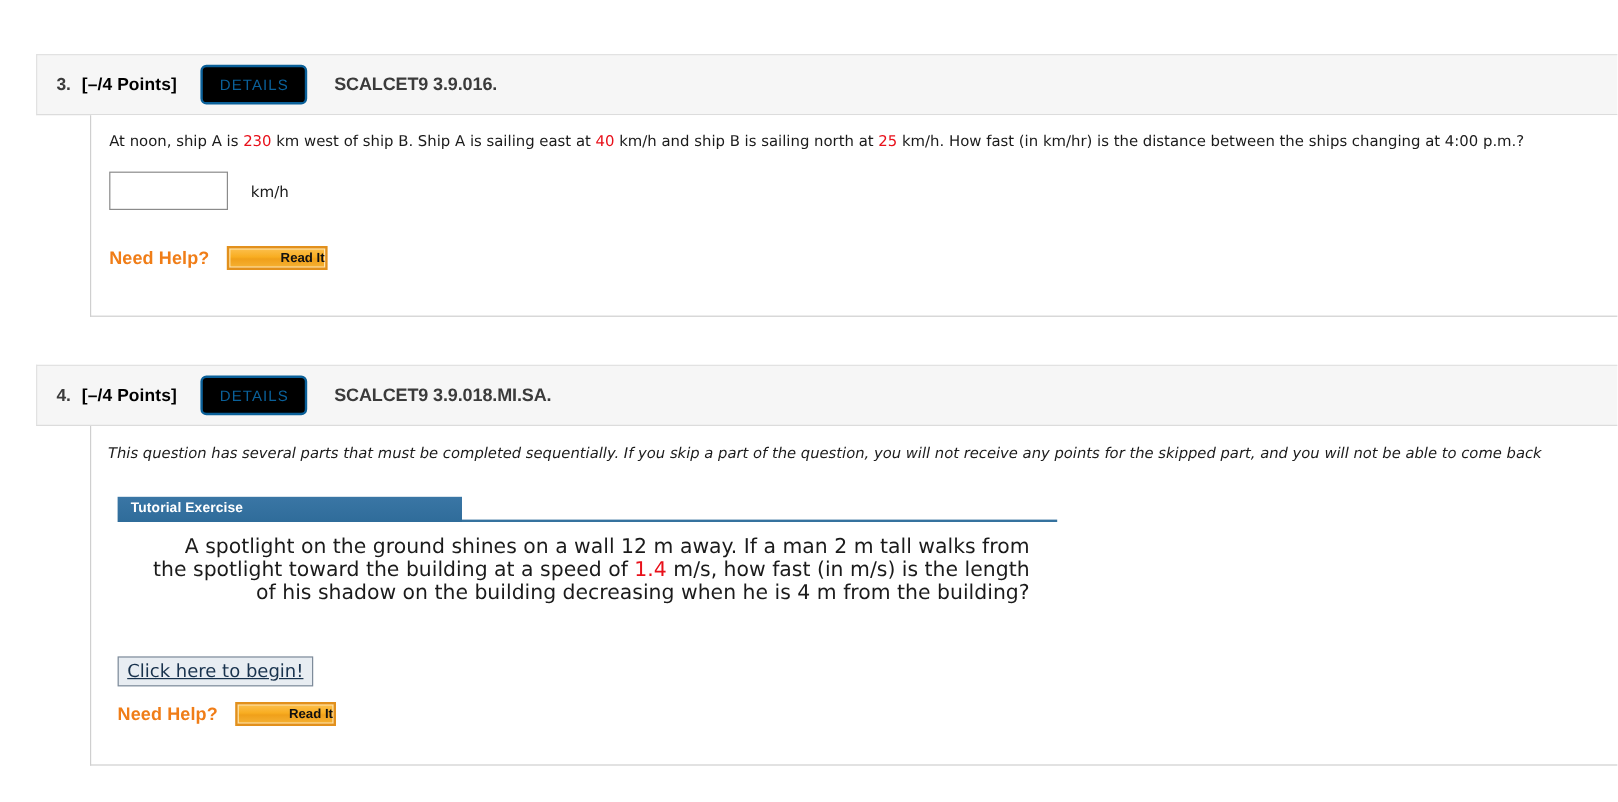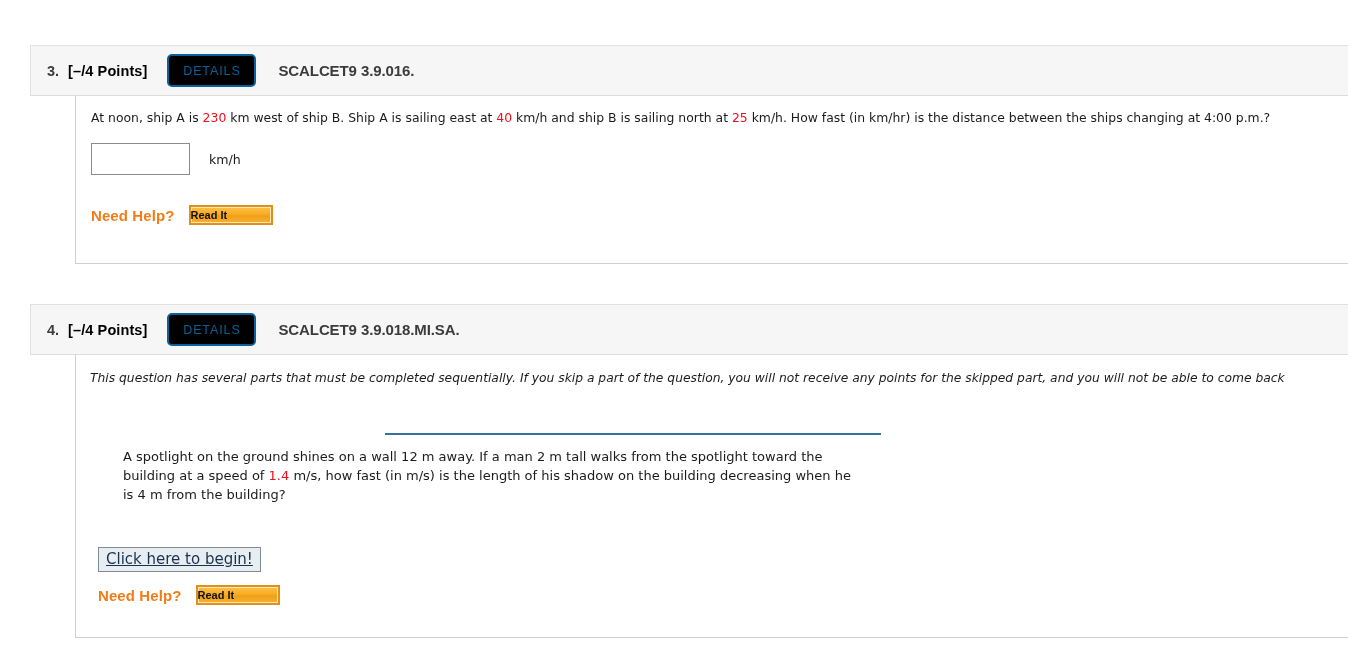--- a/index.html
+++ b/index.html
@@ -132,21 +132,21 @@
     box-sizing: border-box;
     width: 84px;
     height: 20px;
     border: 2px solid #e2901c;
     background: linear-gradient(to bottom, #fcc04e 0%, #f8ad21 45%, #f0a01a 55%, #f5b133 100%);
     box-shadow: inset 0 0 0 1px #ffe6b0;
     color: #111111;
     font-family: "Liberation Sans", sans-serif;
     font-weight: bold;
     font-size: 11px;
-    text-align: left;
+    text-align: right;
     line-height: 16px;
     cursor: pointer;
   }
 
   
   .multipart-note {
     font-family: "DejaVu Sans", sans-serif;
     font-style: italic;
     font-size: 12.3px;
     color: #1b1b1b;
@@ -184,23 +184,24 @@
     width: 496px;
     height: 2px;
     background: #35729e;
   }
 
   .tutorial-text {
     margin-top: 9px;
     margin-left: 32px;
     width: 735px;
     font-family: "DejaVu Sans", sans-serif;
-    font-size: 13px;
+    font-size: 17px;
     color: #1b1b1b;
     line-height: 19px;
+    text-align: right;
   }
 
   .begin-btn {
     display: inline-block;
     margin-top: 43px;
     margin-left: 7px;
     box-sizing: border-box;
     padding: 2px 7px 3px 7px;
     border: 1px solid #7e8b9a;
     background: #e8edf2;
@@ -255,20 +256,21 @@
       <span class="q-points">[–/4 Points]</span>
       <div class="details-btn">DETAILS</div>
       <span class="q-code">SCALCET9 3.9.018.MI.SA.</span>
     </div>
 
     <div class="q-body" style="height:283px;padding-top:16px;">
 
       <div class="multipart-note">This question has several parts that must be completed sequentially. If you skip a part of the question, you will not receive any points for the skipped part, and you will not be able to come back</div>
 
       <div class="tutorial-wrap">
+        <div class="tutorial-tab">Tutorial Exercise</div>
         <div class="tutorial-rule"></div>
       </div>
 
       <div class="tutorial-text"><span>A spotlight on the ground shines on a wall 12 m away. If a man 2 m tall walks from the spotlight toward the building at a speed of </span><span class="red">1.4</span><span> m/s, how fast (in m/s) is the length of his shadow on the building decreasing when he is 4 m from the building?</span></div>
 
       <div>
         <div class="begin-btn">Click here to begin!</div>
       </div>
 
       <div class="needhelp-row-4">

